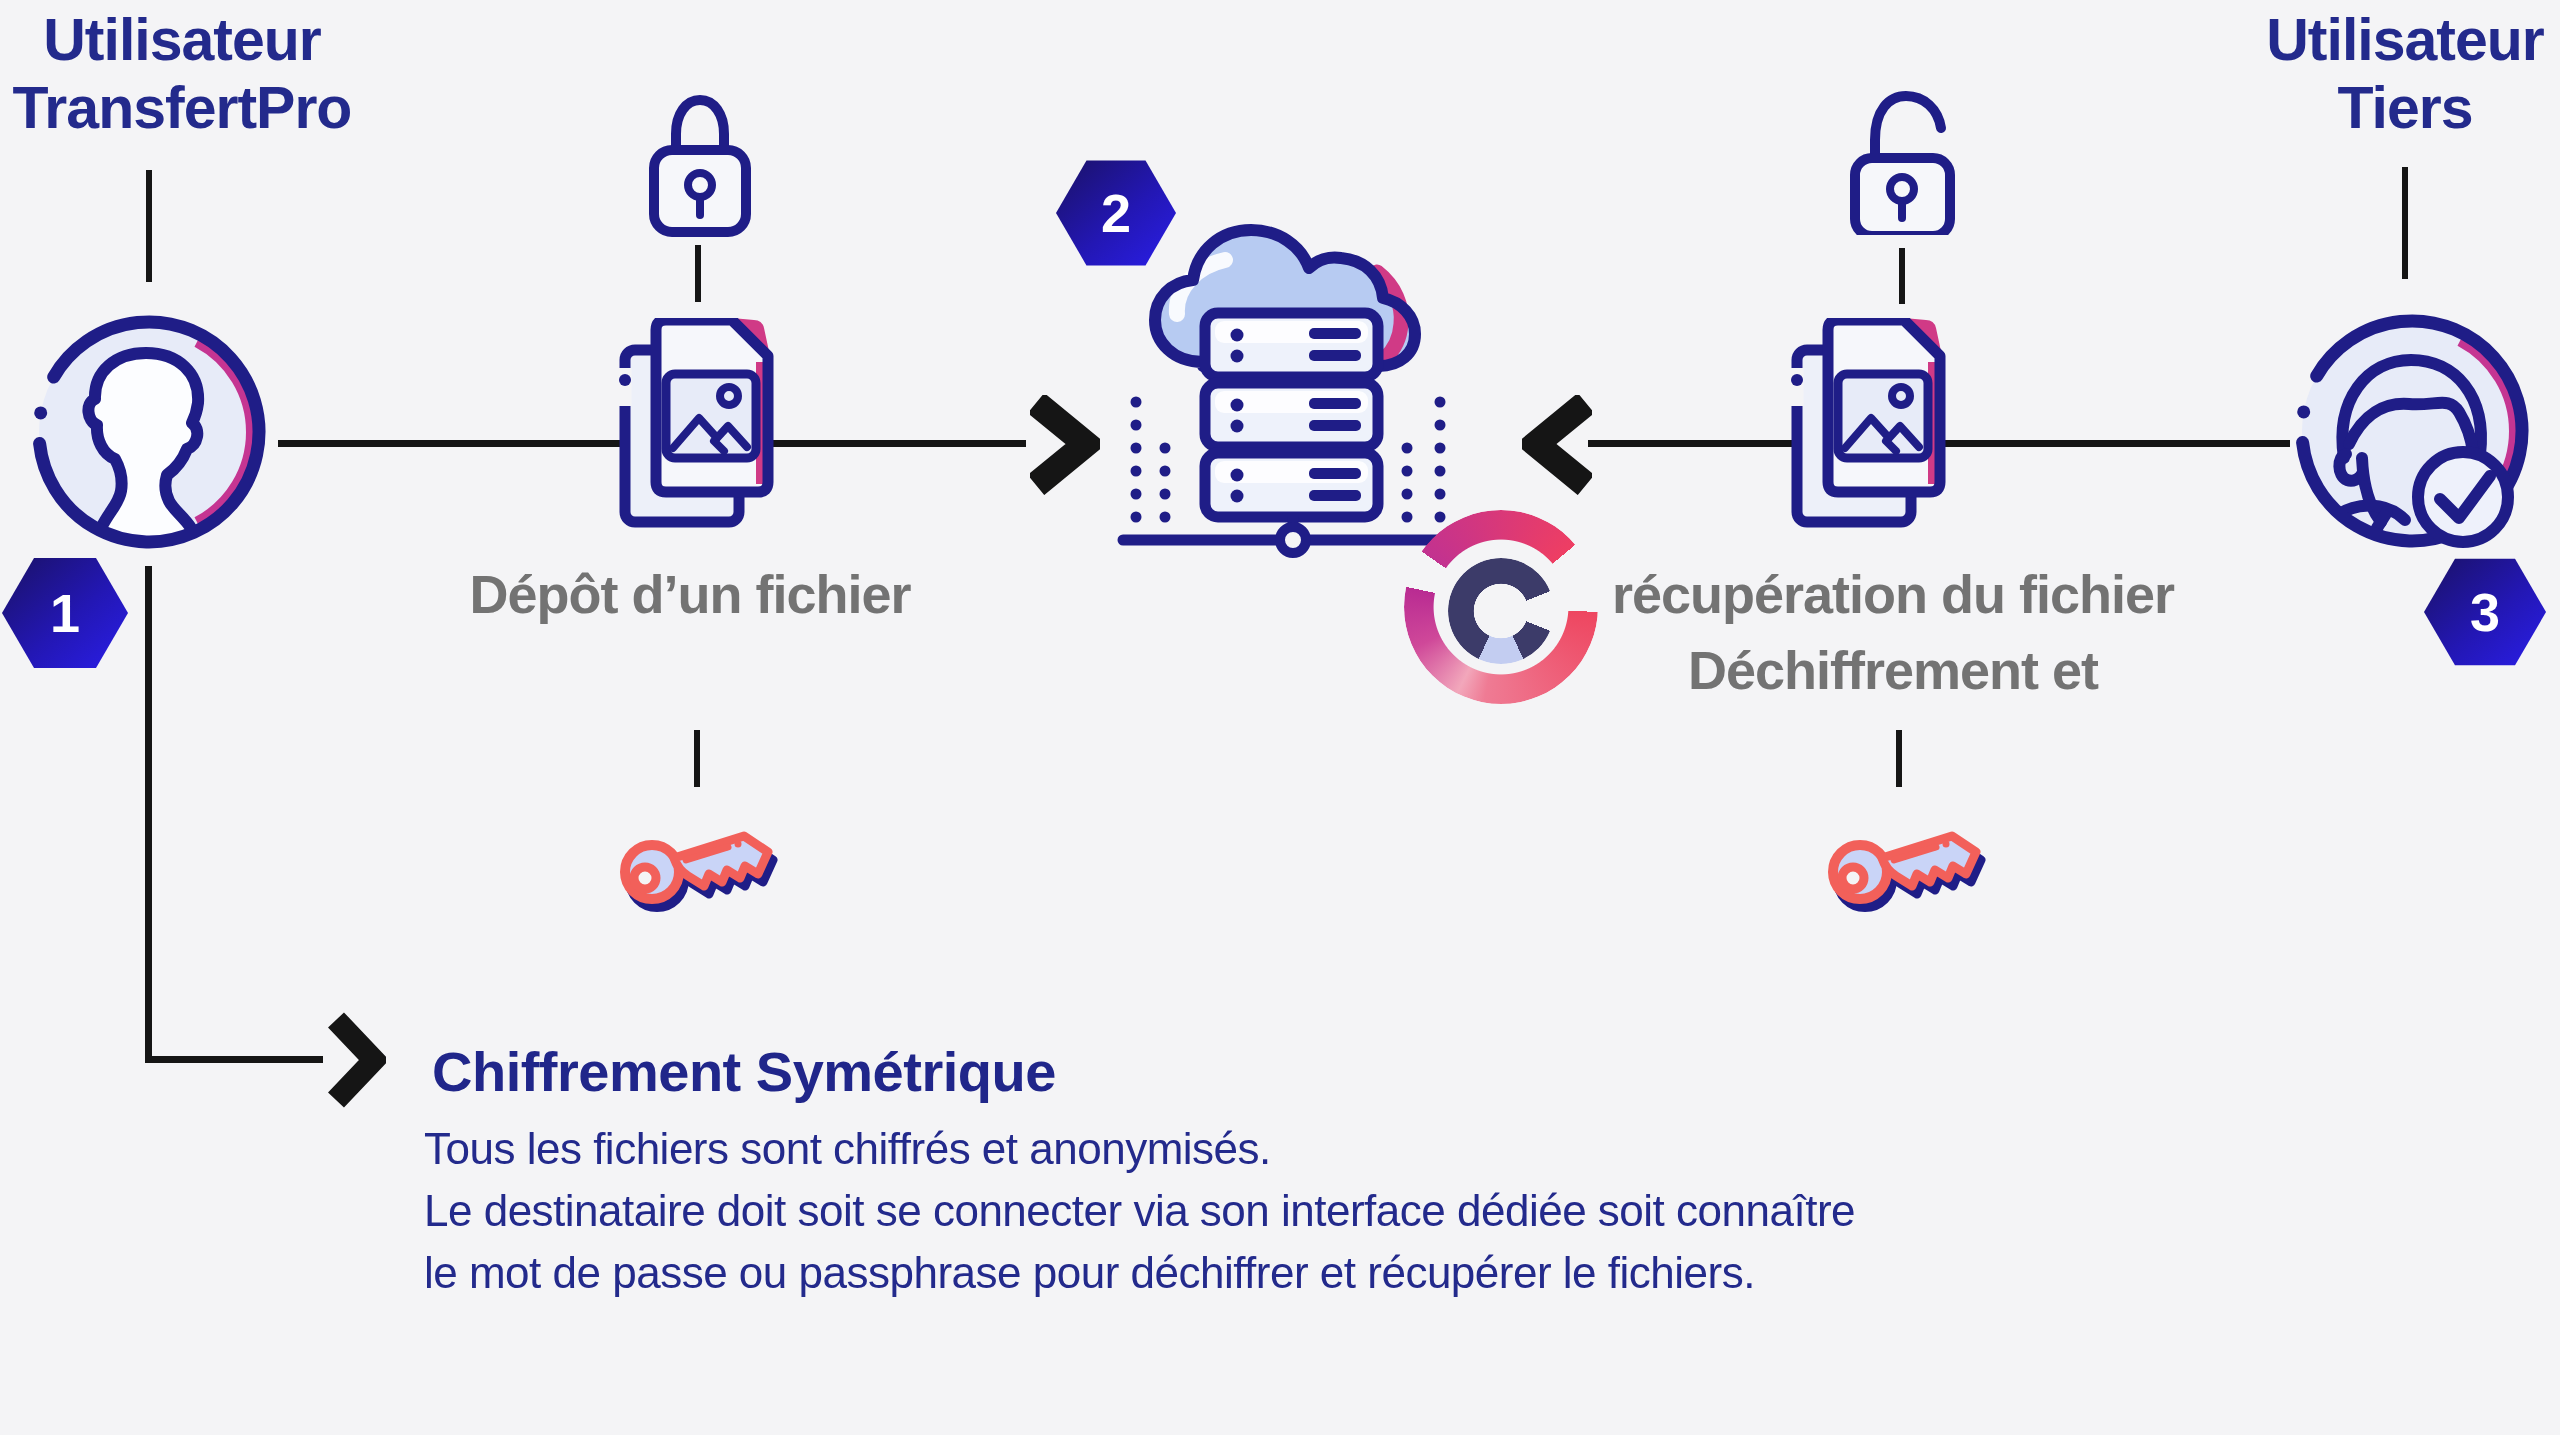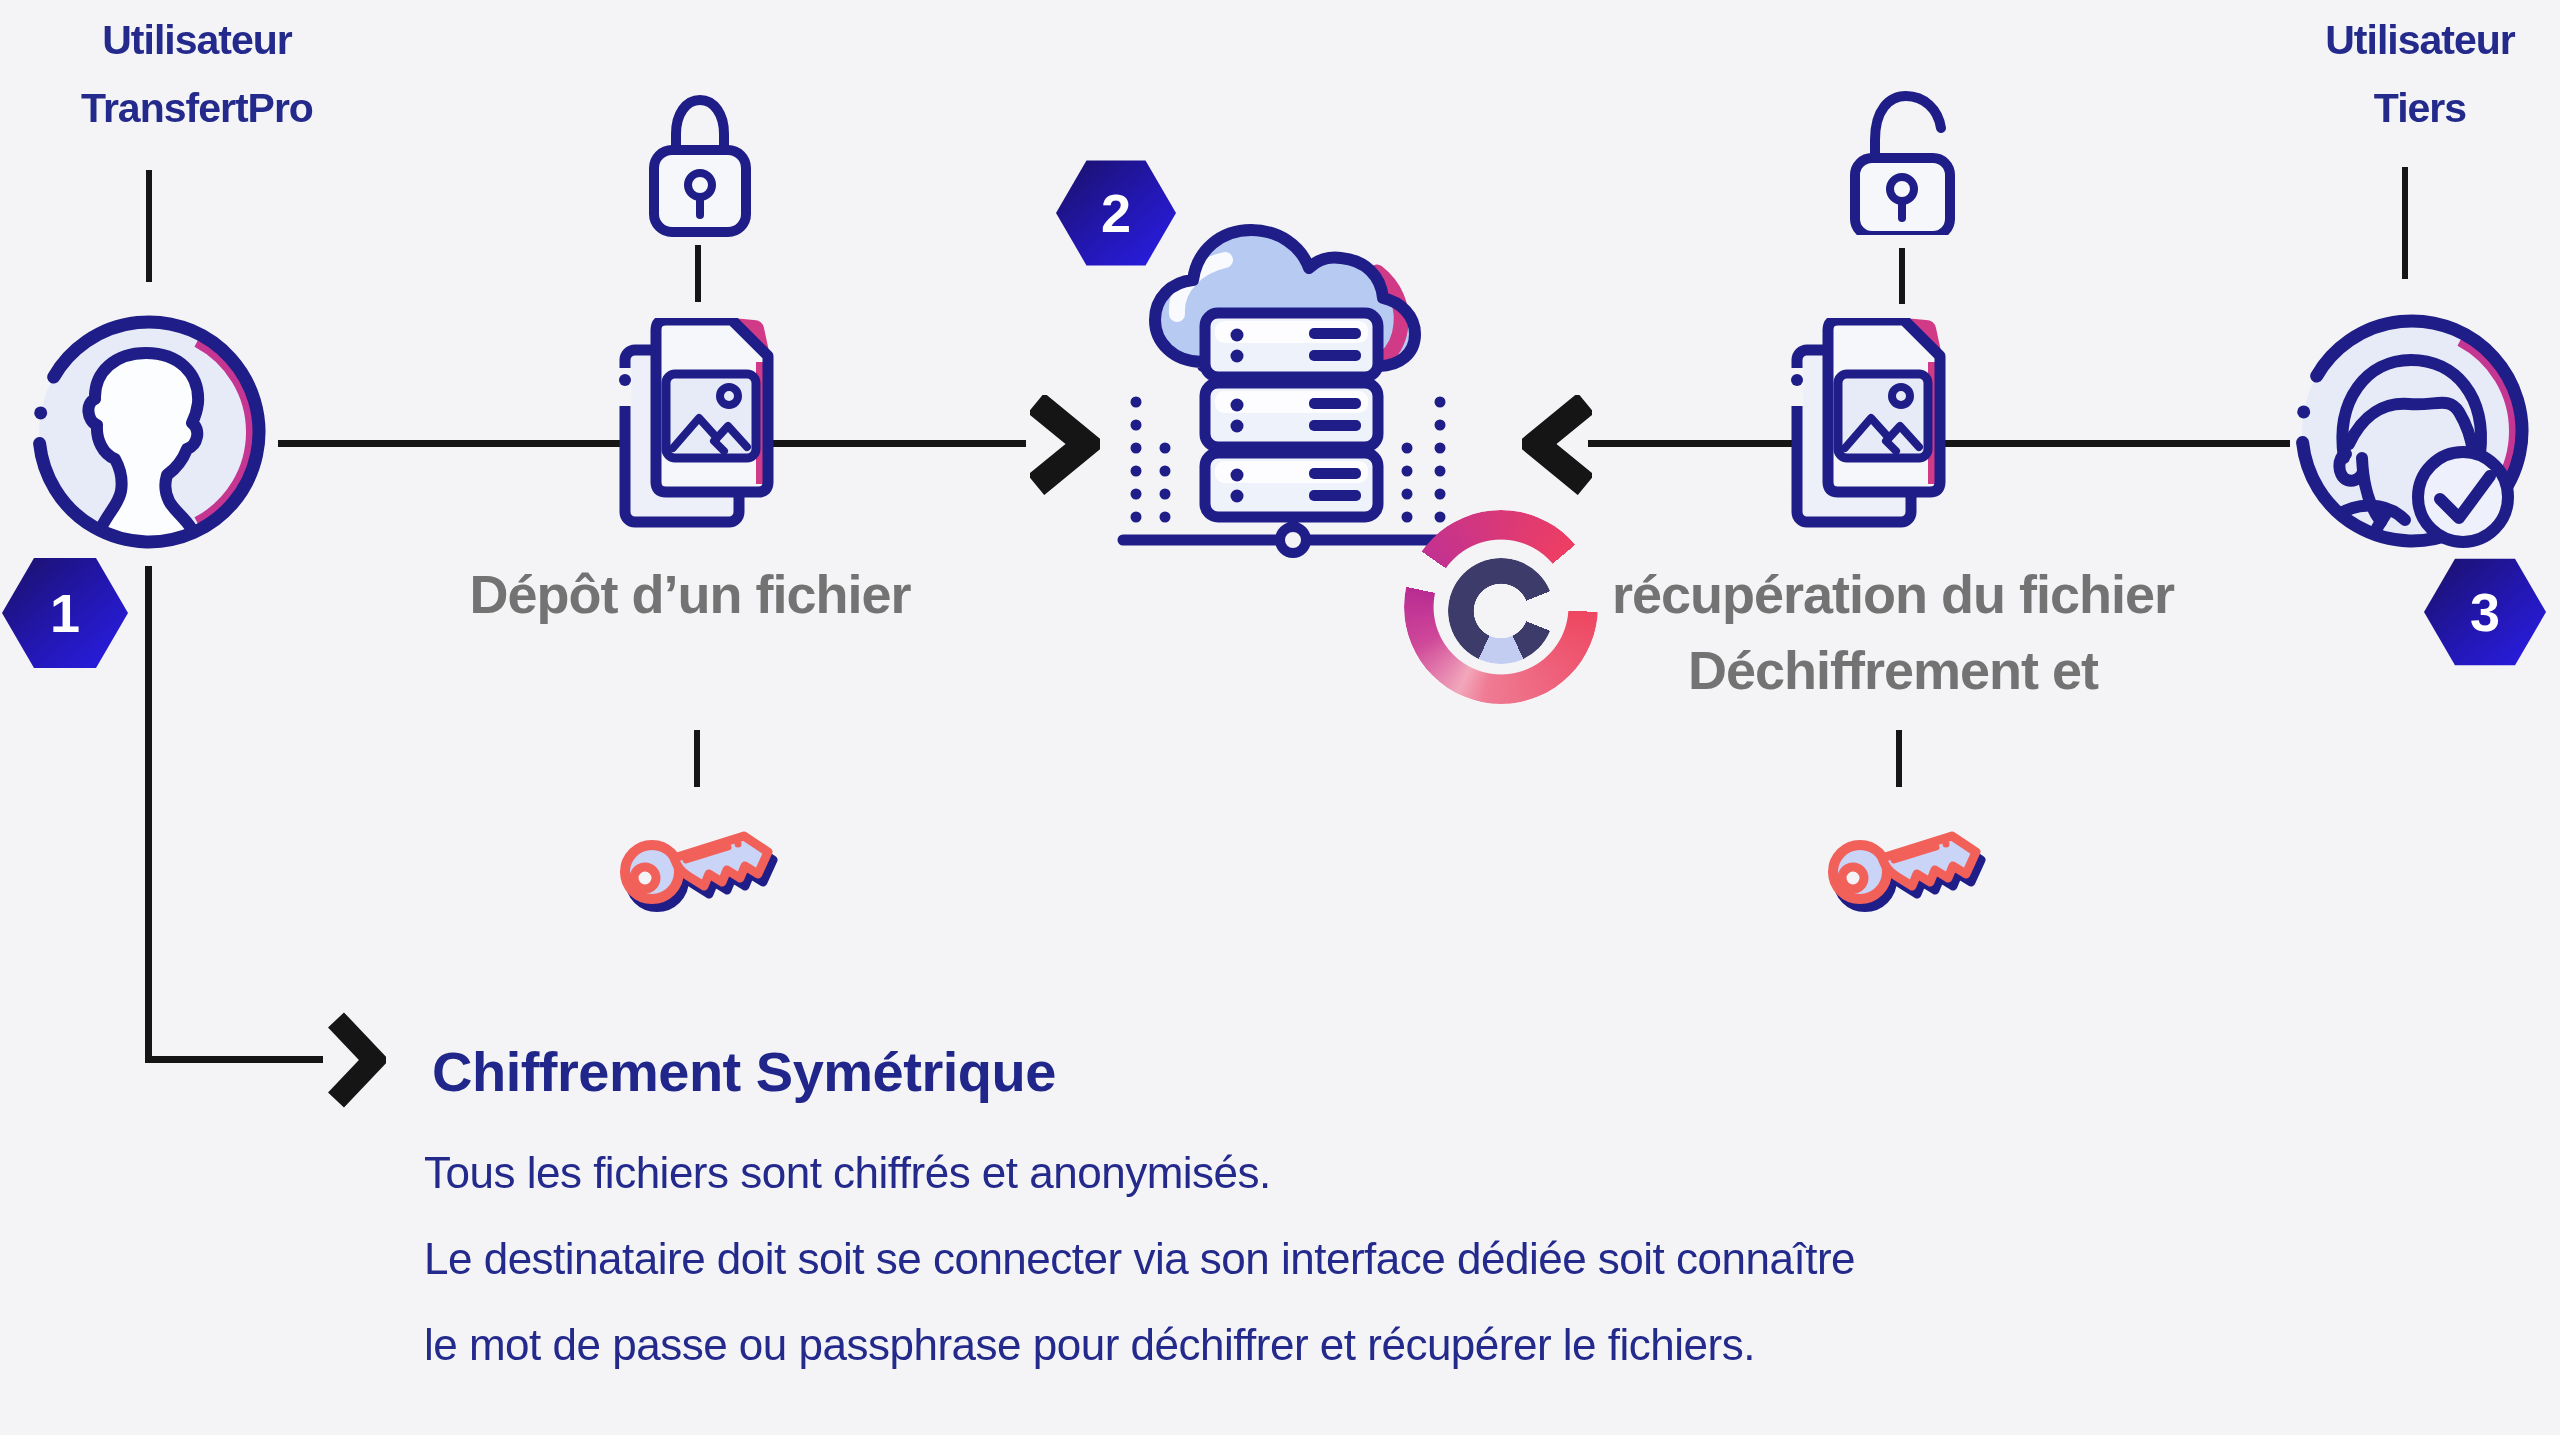--- a/index.html
+++ b/index.html
@@ -1,29 +1,29 @@
 <!DOCTYPE html>
 <html><head>
 <meta charset="utf-8">
 <style>
   html,body{margin:0;padding:0;background:#f4f4f6;}
   .stage{position:relative;width:2560px;height:1435px;background:#f4f4f6;overflow:hidden;
          font-family:"Liberation Sans",sans-serif;}
   .abs{position:absolute;}
   .bline{position:absolute;background:#151515;}
-  .t-title{position:absolute;color:#232a8c;font-size:41px;line-height:68px;font-weight:700;
-           letter-spacing:-1px;text-align:center;margin-left:15px;}
+  .t-title{position:absolute;color:#232a8c;font-size:59px;line-height:68px;font-weight:700;
+           letter-spacing:-1px;text-align:center;}
   .t-title span{display:block;}
   .t-station{position:absolute;color:#737373;font-size:54px;line-height:76px;font-weight:700;
              letter-spacing:-1px;text-align:center;}
   .t-station span{display:block;}
   .t-note-h{position:absolute;color:#20268a;font-size:56px;font-weight:700;letter-spacing:-0.5px;}
   .t-body{position:absolute;color:#232a8c;font-size:44px;line-height:62px;font-weight:400;
           letter-spacing:-0.5px;}
-  .t-body span{display:block;margin-top:24px;}
+  .t-body span{display:block;}
   .hex{position:absolute;}
   .hex .num{position:absolute;left:0;top:0;width:100%;height:100%;display:flex;
             align-items:center;justify-content:center;color:#ffffff;font-size:54px;
             font-weight:700;}
   .spin{position:absolute;border-radius:50%;}
   .spin-outer{left:1404px;top:510px;width:194px;height:194px;
     background:conic-gradient(from -55deg,#c23290 0deg,#ee3e63 105deg,transparent 105deg 148deg,
       #ee4660 148deg,#ef7b94 245deg,#f2a7bb 262deg,#cf4899 300deg,#b92b92 337deg,transparent 337deg 360deg);
     -webkit-mask:radial-gradient(closest-side,transparent 69%,#000 70%);
             mask:radial-gradient(closest-side,transparent 69%,#000 70%);}

